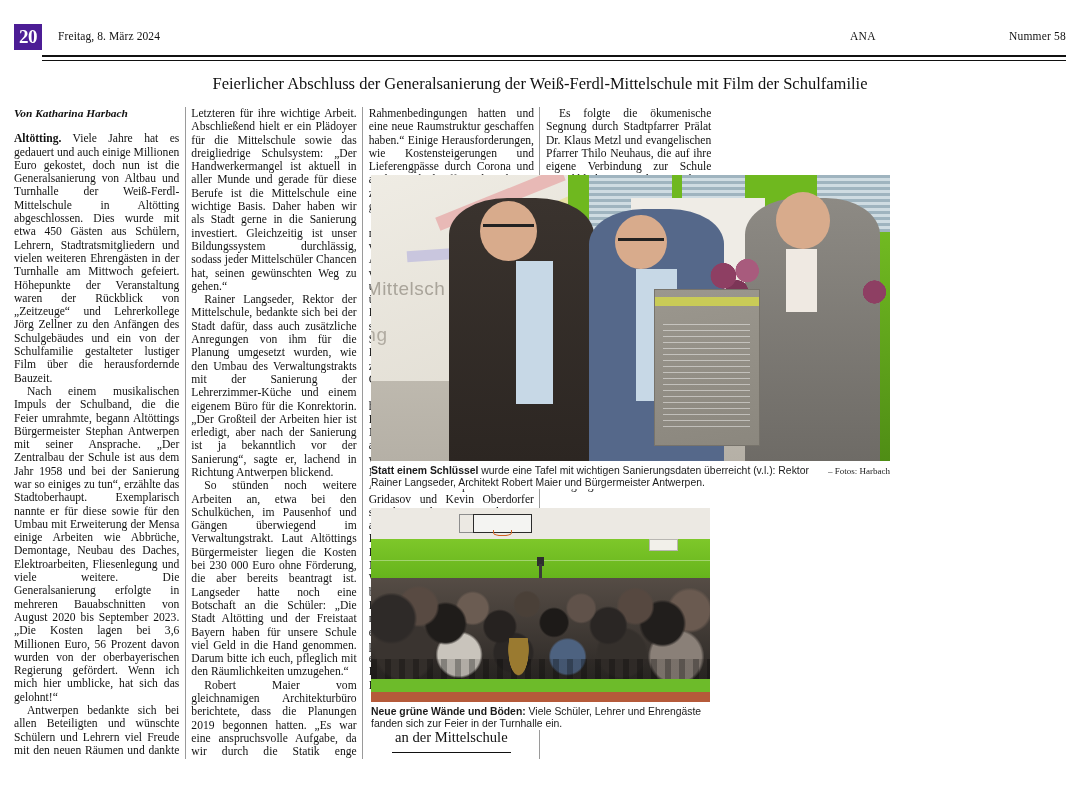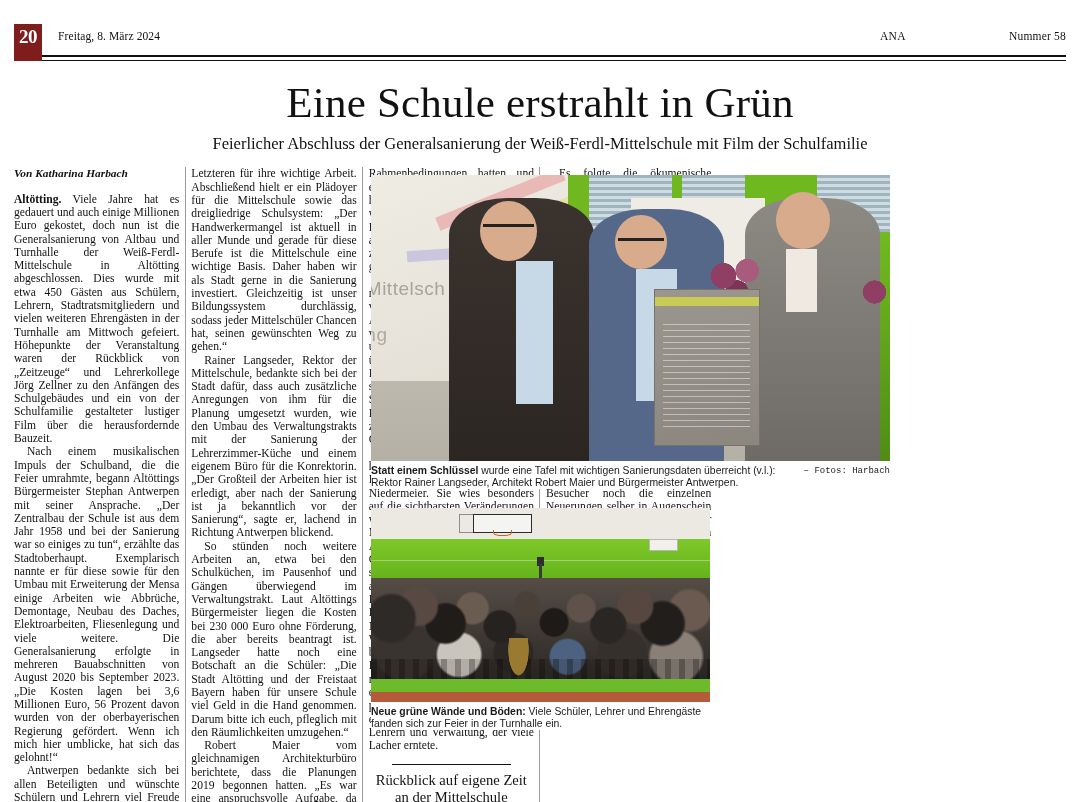--- a/index.html
+++ b/index.html
@@ -11,35 +11,35 @@
     overflow:hidden;
   }
   .page{position:relative;width:1080px;height:802px;box-sizing:border-box;padding:0 14px;}
 
   
   .masthead{
     position:relative;height:42px;margin-top:24px;
   }
   .page-num{
     position:absolute;left:0;top:0;
-    width:28px;height:37px;background:#7f1d1d;color:#fff;
+    width:28px;height:26px;background:#4c1d95;color:#fff;
     font-family:"Liberation Serif", serif;
     font-size:19px;font-weight:700;line-height:26px;text-align:center;
     letter-spacing:-0.5px;
   }
   .masthead-date{
     position:absolute;left:44px;top:6px;
     font-size:11.5px;letter-spacing:.1px;
   }
   .masthead-section{
     position:absolute;left:0;right:0;top:-3px;
     text-align:center;font-size:25px;letter-spacing:1.2px;
   }
   .masthead-edition{
-    position:absolute;left:866px;top:6px;font-size:11.5px;letter-spacing:.3px;
+    position:absolute;left:836px;top:6px;font-size:11.5px;letter-spacing:.3px;
   }
   .masthead-number{
     position:absolute;right:0;top:6px;font-size:11.5px;letter-spacing:.2px;
   }
   .rule-thick{
     position:absolute;left:28px;right:0;top:31px;height:0;
     border-top:2.2px solid #111;
   }
   .rule-thin{
     position:absolute;left:28px;right:0;top:36px;height:0;
@@ -110,21 +110,21 @@
   .figcap{
     font-family:"Liberation Sans", sans-serif;
     font-size:10.4px;
     line-height:12.2px;
     text-align:left;
     margin-top:4px;
     color:#1a1a1a;
   }
   .figcap b{font-weight:700;}
   .credit{
-    font-family:Liberation Mono, monospace;
+    font-family:Liberation Serif, serif;
     font-size:9px;
     float:right;
     color:#1a1a1a;
   }
 
   
   .photo{position:relative;overflow:hidden;display:block;}
 
   
   .p1{background:linear-gradient(180deg,#cfcabf 0%,#c6c1b6 45%,#b5b0a6 100%);}
@@ -231,21 +231,20 @@
 
   <div class="masthead">
     <div class="page-num">20</div>
     <div class="masthead-date">Freitag, 8. März 2024</div>
     <div class="masthead-edition">ANA</div>
     <div class="masthead-number">Nummer 58</div>
     <div class="rule-thick"></div>
     <div class="rule-thin"></div>
   </div>
 
-  <h1 class="headline">Eine Schule erstrahlt in Grün</h1>
   <h2 class="subhead">Feierlicher Abschluss der Generalsanierung der Weiß-Ferdl-Mittelschule mit Film der Schulfamilie</h2>
 
   <div class="columns" style="column-fill: auto;">
 
     <div class="byline">Von Katharina Harbach</div>
 
     <p class="noindent"><span class="dropcap-lead">Altötting.</span><span> Viele Jahre hat es gedauert und auch einige Millionen Euro gekostet, doch nun ist die Generalsanierung von Altbau und Turnhalle der Weiß-Ferdl-Mittelschule in Altötting abgeschlossen. Dies wurde mit etwa 450 Gästen aus Schülern, Lehrern, Stadtratsmitgliedern und vielen weiteren Ehrengästen in der Turnhalle am Mittwoch gefeiert. Höhepunkte der Veranstaltung waren der Rückblick von „Zeitzeuge“ und Lehrerkollege Jörg Zellner zu den Anfängen des Schulgebäudes und ein von der Schulfamilie gestalteter lustiger Film über die herausfordernde Bauzeit.</span></p>
 
     <p>Nach einem musikalischen Impuls der Schulband, die die Feier umrahmte, begann Altöttings Bürgermeister Stephan Antwerpen mit seiner Ansprache. „Der Zentralbau der Schule ist aus dem Jahr 1958 und bei der Sanierung war so einiges zu tun“, erzählte das Stadtoberhaupt. Exemplarisch nannte er für diese sowie für den Umbau mit Erweiterung der Mensa einige Arbeiten wie Abbrüche, Demontage, Neubau des Daches, Elektroarbeiten, Fliesenlegung und viele weitere. Die Generalsanierung erfolgte in mehreren Bauabschnitten von August 2020 bis September 2023. „Die Kosten lagen bei 3,6 Millionen Euro, 56 Prozent davon wurden von der oberbayerischen Regierung gefördert. Wenn ich mich hier umblicke, hat sich das gelohnt!“</p>
 

